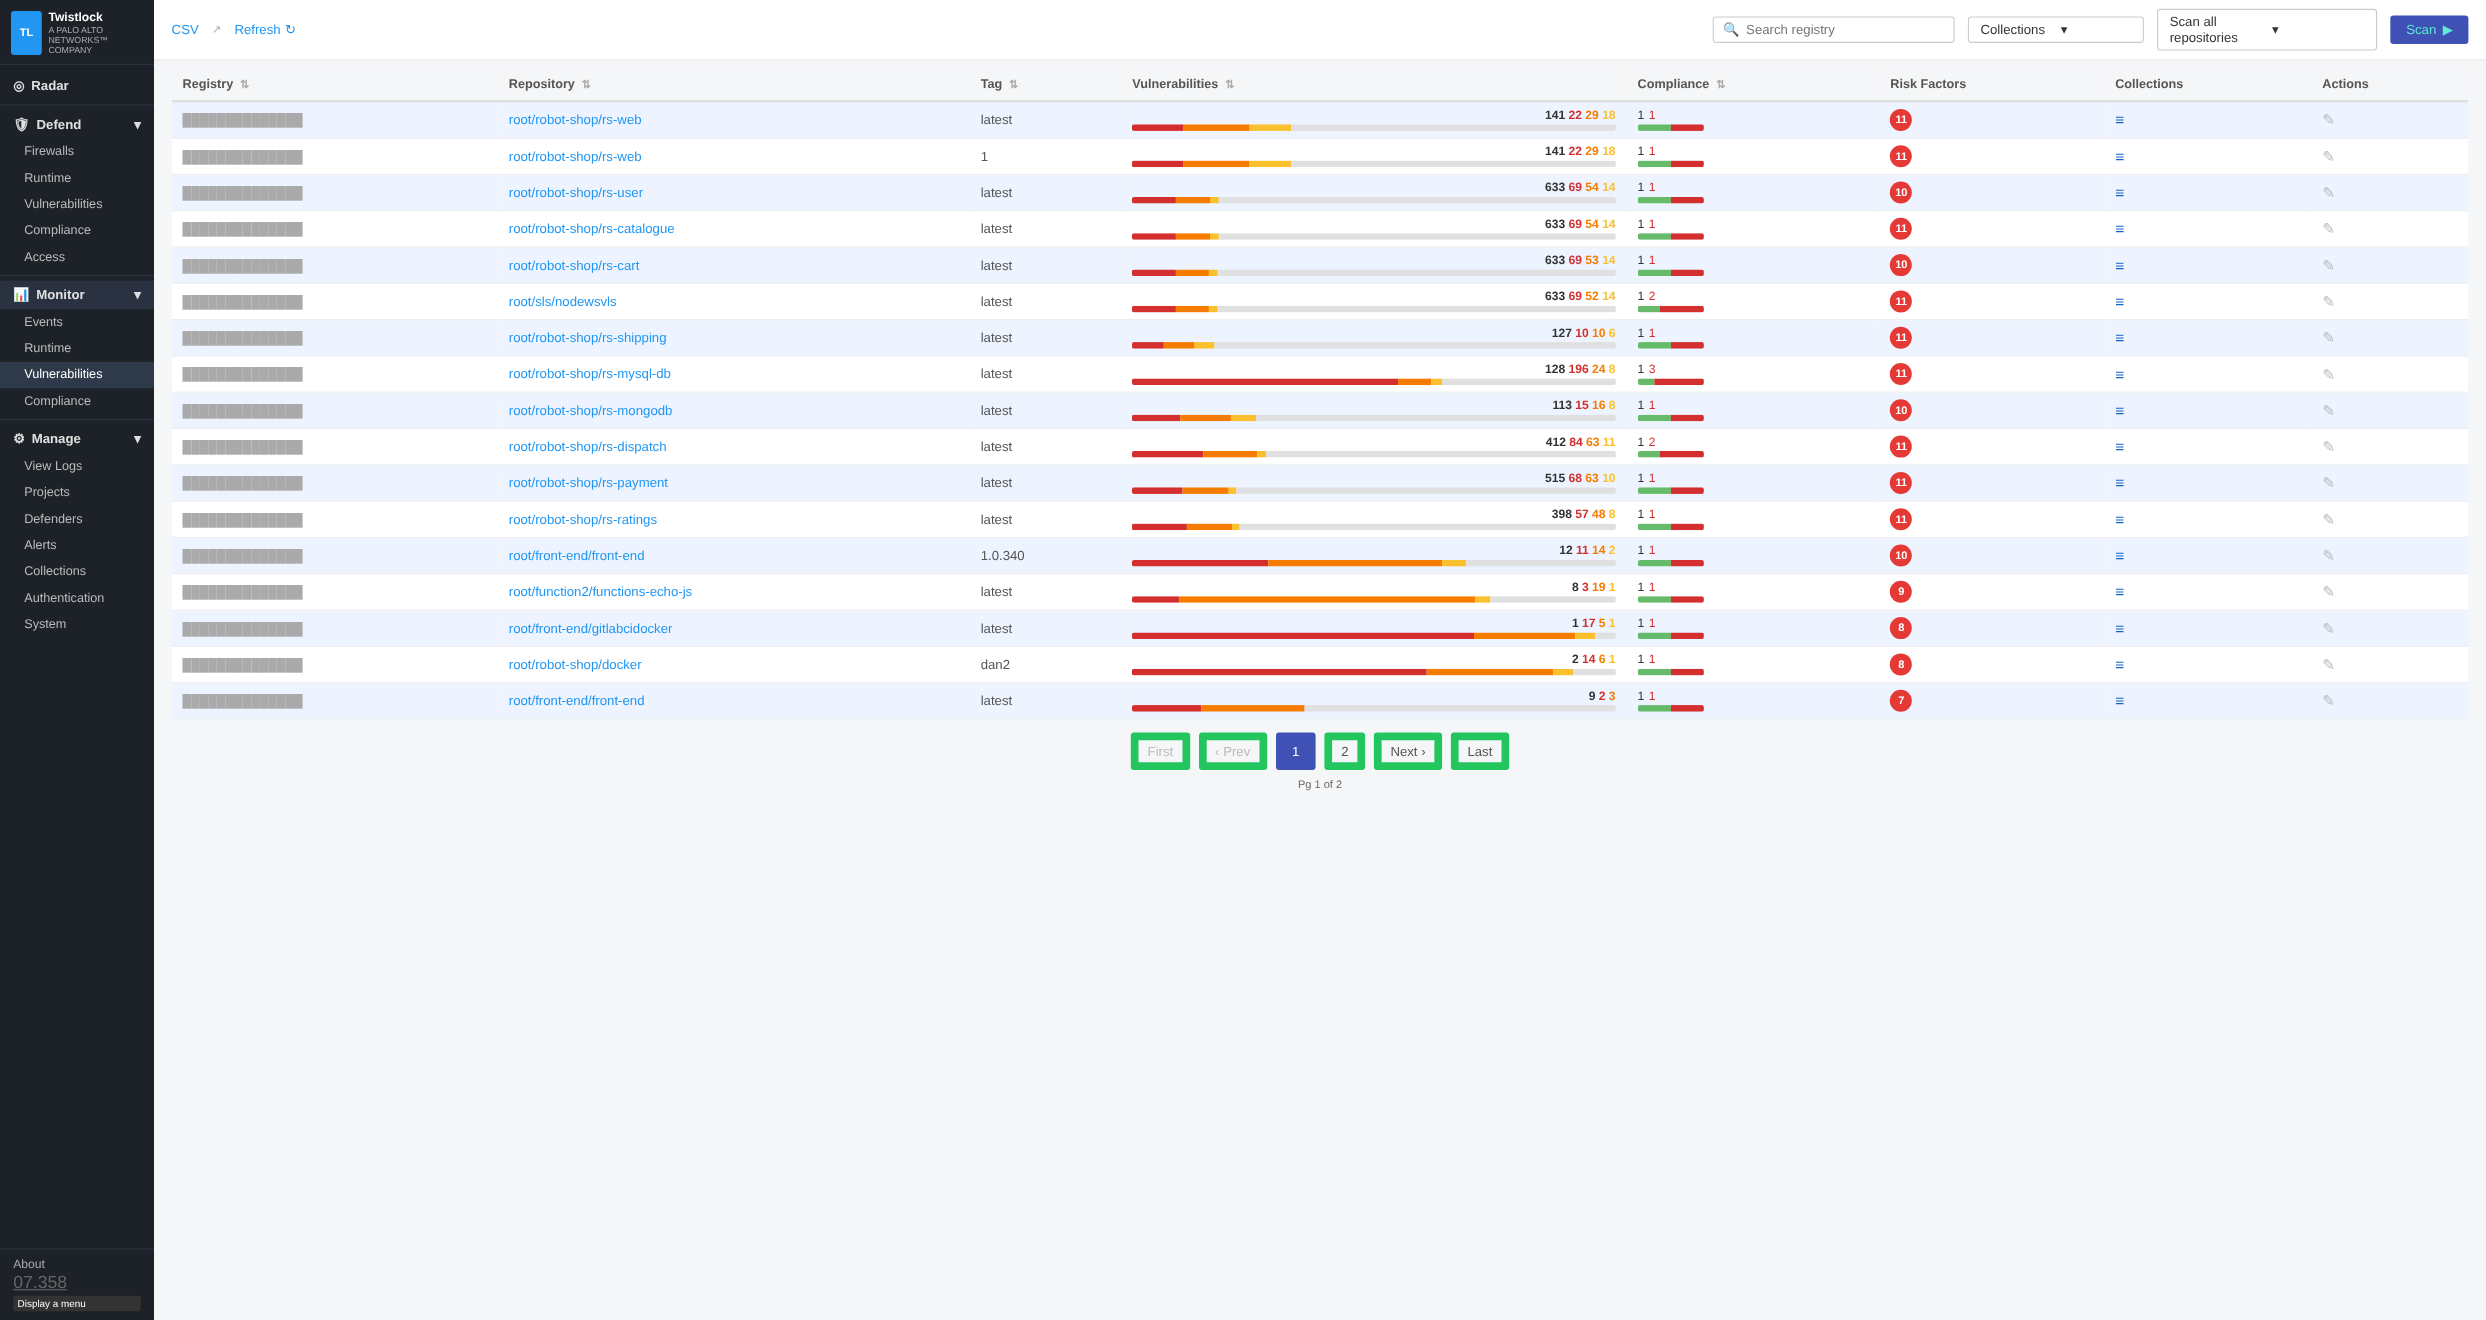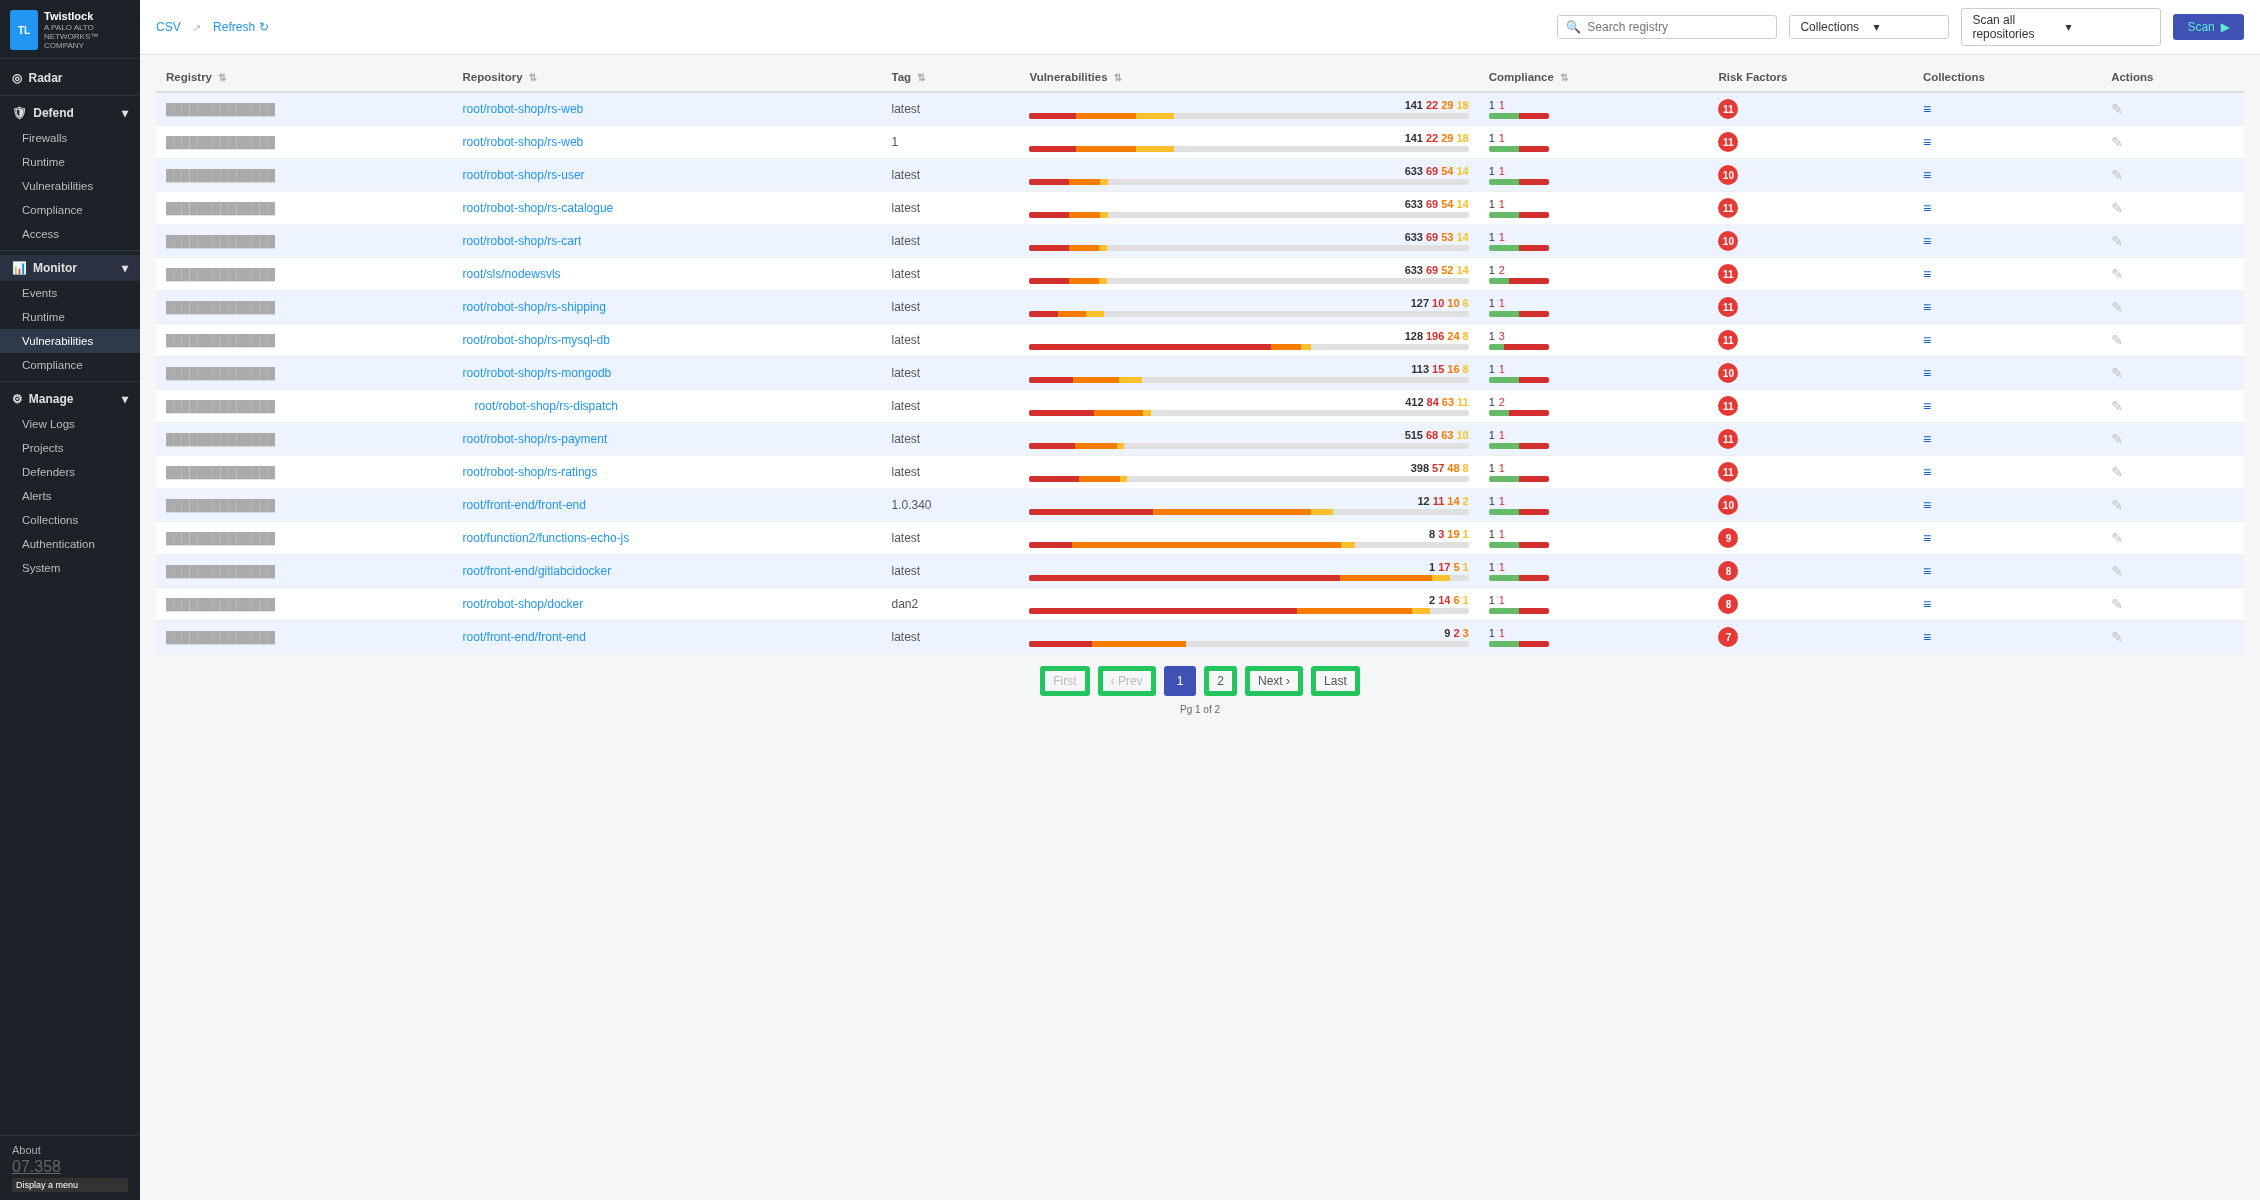--- a/index.html
+++ b/index.html
@@ -91,21 +91,21 @@
 
     
     .collections-icon { color: #1565c0; font-size: 14px; cursor: pointer; }
 
     
     .action-icon { color: #bbb; cursor: pointer; font-size: 14px; }
 
     
     .pagination { display: flex; align-items: center; justify-content: center; gap: 8px; padding: 12px; flex-direction: column; }
     .pagination-row { display: flex; align-items: center; gap: 8px; }
-    .page-btn { background: none; border: 5px solid #22c55e; border-radius: 3px; padding: 3px 8px; font-size: 12px; cursor: pointer; color: #555; }
+    .page-btn { background: none; border: 7px solid #22c55e; border-radius: 3px; padding: 3px 8px; font-size: 12px; cursor: pointer; color: #555; }
     .page-btn.active { background: #3f51b5; color: white; border-color: #3f51b5; }
     .page-btn.disabled { color: #bbb; cursor: default; }
     .page-info { font-size: 10px; color: #666; }
 
     .chevron { font-size: 10px; }
   </style>
 </head>
 <body>
 
 <div id="sidebar">
@@ -611,21 +611,21 @@
       </td>
       <td>
         <span class="collections-icon">≡</span>
       </td>
       <td>
         <span class="action-icon">✎</span>
       </td>
     </tr>
             <tr>
       <td><span class="registry-text">██████████████</span></td>
-      <td><a class="repo-text" style="cursor:pointer;margin-left:12px;">root/robot-shop/rs-dispatch</a></td>
+      <td><a class="repo-text" style="cursor:pointer;">root/robot-shop/rs-dispatch</a></td>
       <td><span class="tag-text">latest</span></td>
       <td class="vuln-cell">
         <div class="vuln-numbers">
           <span class="vuln-num">412</span>
           <span class="vuln-num critical">84</span>
           <span class="vuln-num high">63</span>
           <span class="vuln-num med">11</span>
         </div>
         <div class="vuln-bar">
           <div class="bar-seg bar-critical" style="width:14.7%"></div>

